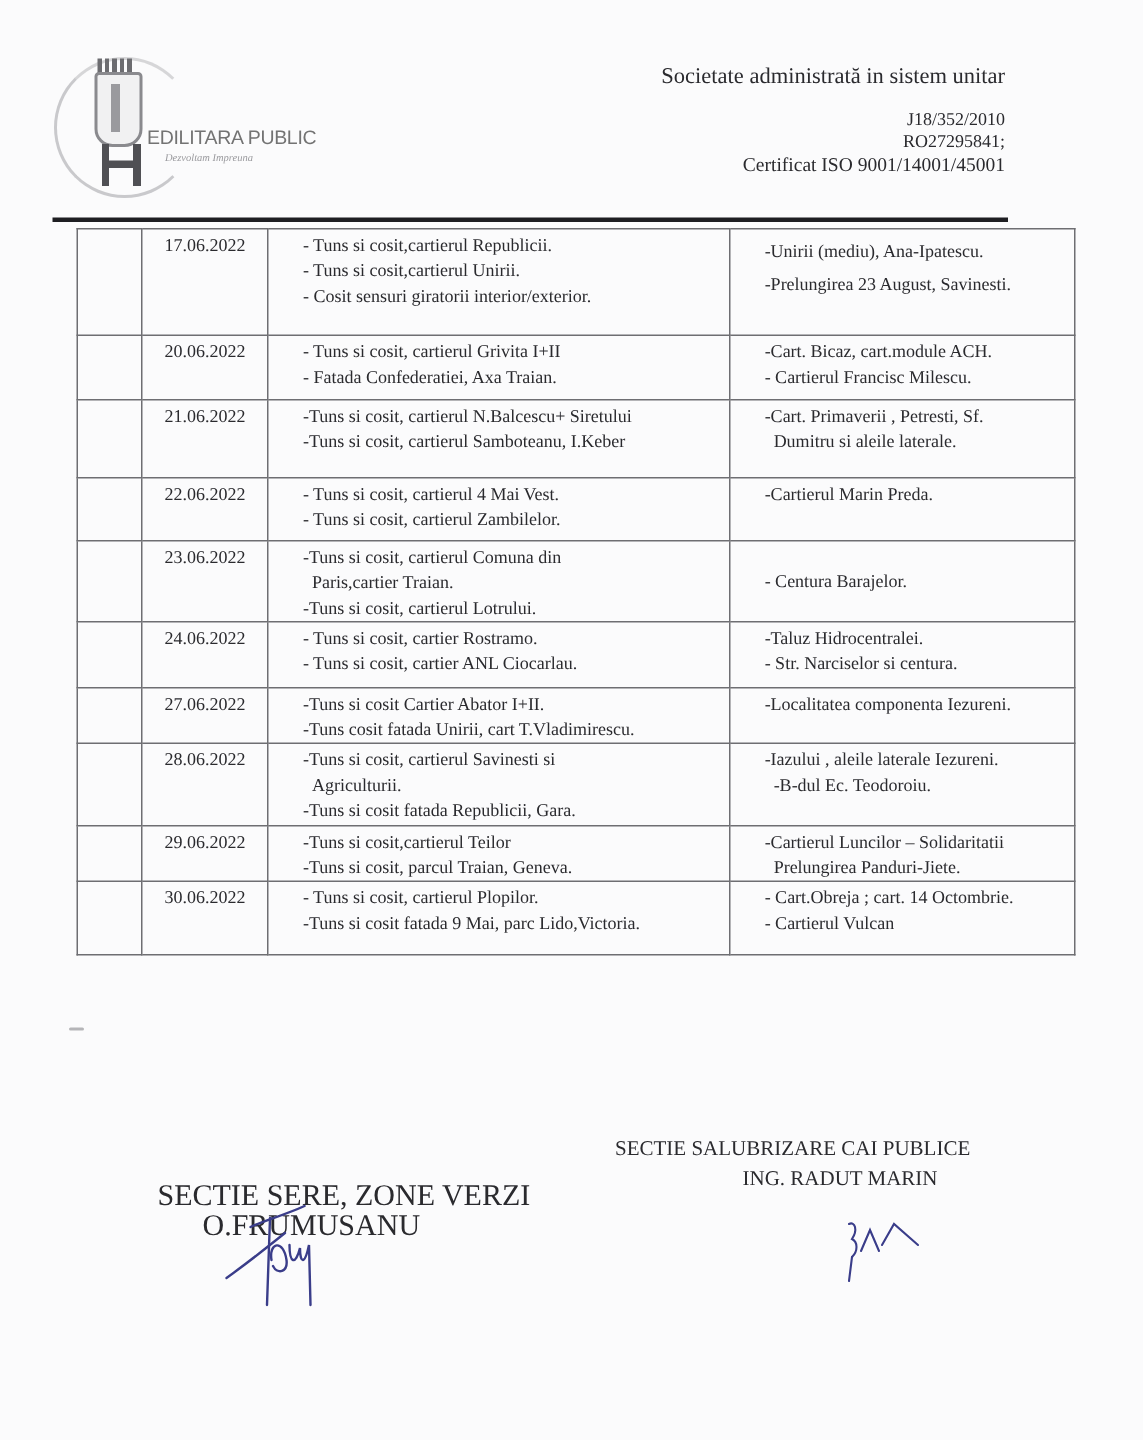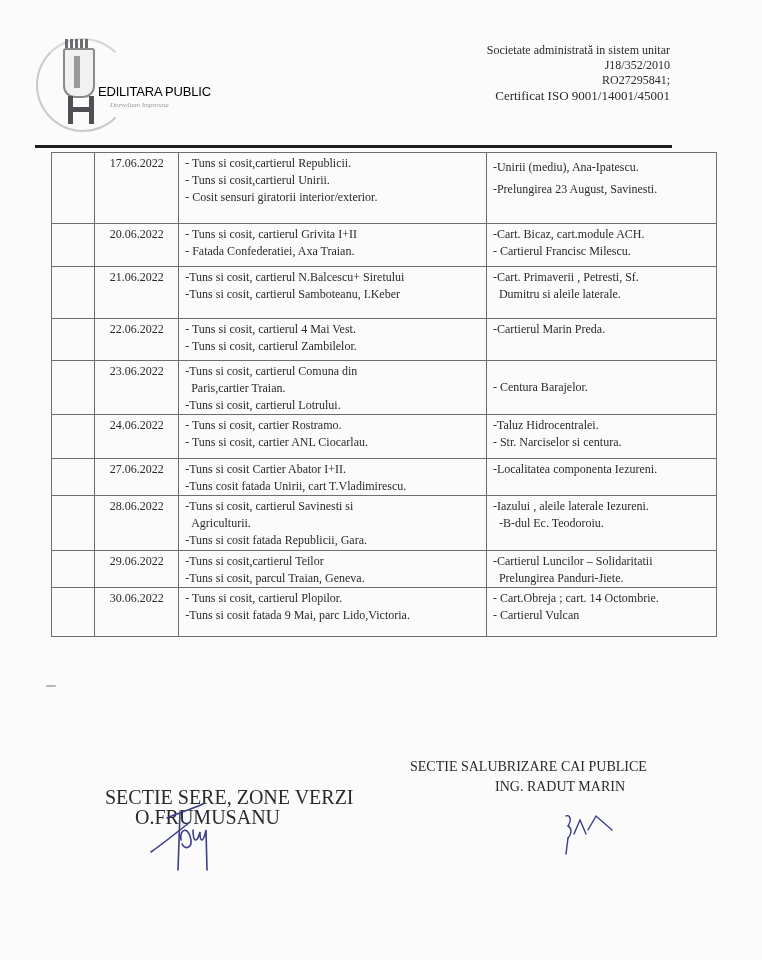--- a/index.html
+++ b/index.html
@@ -20,42 +20,42 @@
       position: absolute; left: 35px; top: 3px; width: 24px; height: 10px;
       background: repeating-linear-gradient(90deg, #6c6c70 0 3px, transparent 3px 5px);
     }
     .logo-tower { position: absolute; left: 44px; top: 20px; width: 6px; height: 32px; background: #9a9a9e; }
     .logo-h { position: absolute; left: 38px; top: 60px; width: 26px; height: 28px;
       background: linear-gradient(90deg, #505054 0 5px, transparent 5px 21px, #505054 21px 26px);
     }
     .logo-h::after { content: ""; position: absolute; left: 0; top: 11px; width: 26px; height: 5px; background: #505054; }
     .logo-name {
       position: absolute; left: 68px; top: 48px; font-family: "Liberation Sans", sans-serif;
-      font-size: 13px; color: #000000; letter-spacing: -0.2px;
+      font-size: 13px; color: #737373; letter-spacing: -0.2px;
     }
     .logo-tagline {
       position: absolute; left: 80px; top: 65px; font-size: 7px; color: #9a9a9e; font-style: italic;
     }
     .company { position: absolute; right: 92px; top: 44px; text-align: right; line-height: 1; }
     .company .name { font-size: 16px; font-weight: bold; font-style: italic; margin-bottom: 4px; }
-    .company .sub { font-size: 12px; margin-bottom: 3px; }
+    .company .sub { font-size: 15px; margin-bottom: 14px; }
     .company .small { font-size: 12px; margin-bottom: 3px; }
     .company .mid { font-size: 13px; margin-bottom: 3px; }
     .rule { position: absolute; left: 35px; top: 145px; width: 637px; height: 3px; background: #1e1e22; }
 
     table.plan {
       position: absolute; left: 51px; top: 152px; width: 666px;
       border-collapse: collapse; font-size: 12px; line-height: 17px;
     }
     table.plan td { border: 1px solid #6e6e72; vertical-align: top; padding: 2px 6px 0 6px; }
     td.c-blank { width: 31px; }
     td.c-date { width: 71px; text-align: center; padding-left: 2px; padding-right: 2px; }
     td.c-act { width: 296px; }
     td.c-area { width: 218px; }
-    .line { display: block; white-space: nowrap; }
+    .line { display: block; white-space: nowrap; margin-left: 17px; }
     .line.indent { padding-left: 6px; }
 
     .dash-mark { position: absolute; left: 46px; top: 685px; width: 10px; height: 2px; background: #b5b5b8; border-radius: 1px; }
     .sig-left { position: absolute; left: 105px; top: 787px; font-size: 20px; line-height: 20px; }
     .sig-left .person { padding-left: 30px; }
     .sig-right { position: absolute; left: 410px; top: 757px; font-size: 14px; line-height: 20px; }
     .sig-right .person { padding-left: 85px; }
     .signature { position: absolute; }
   </style>
 </head>

